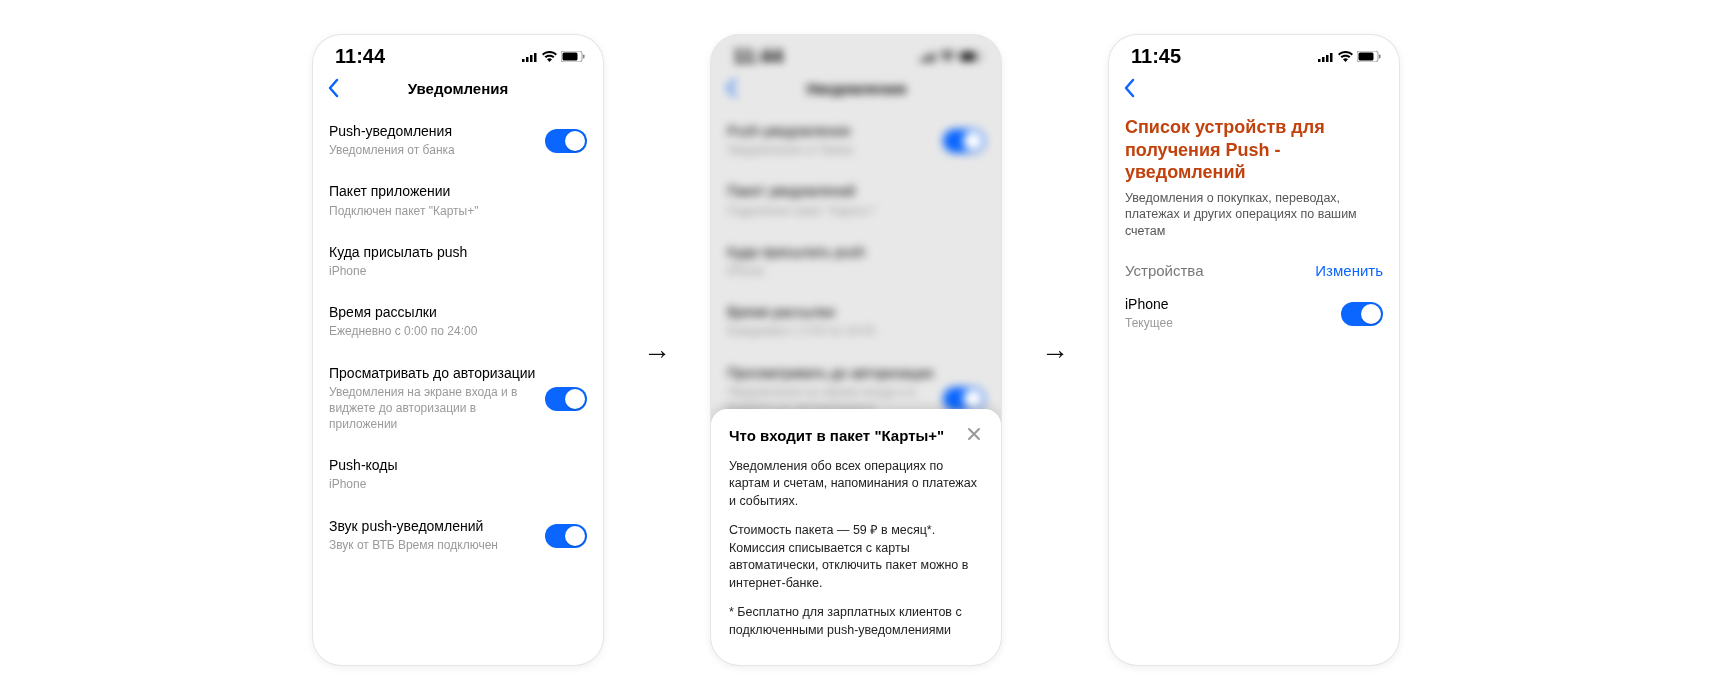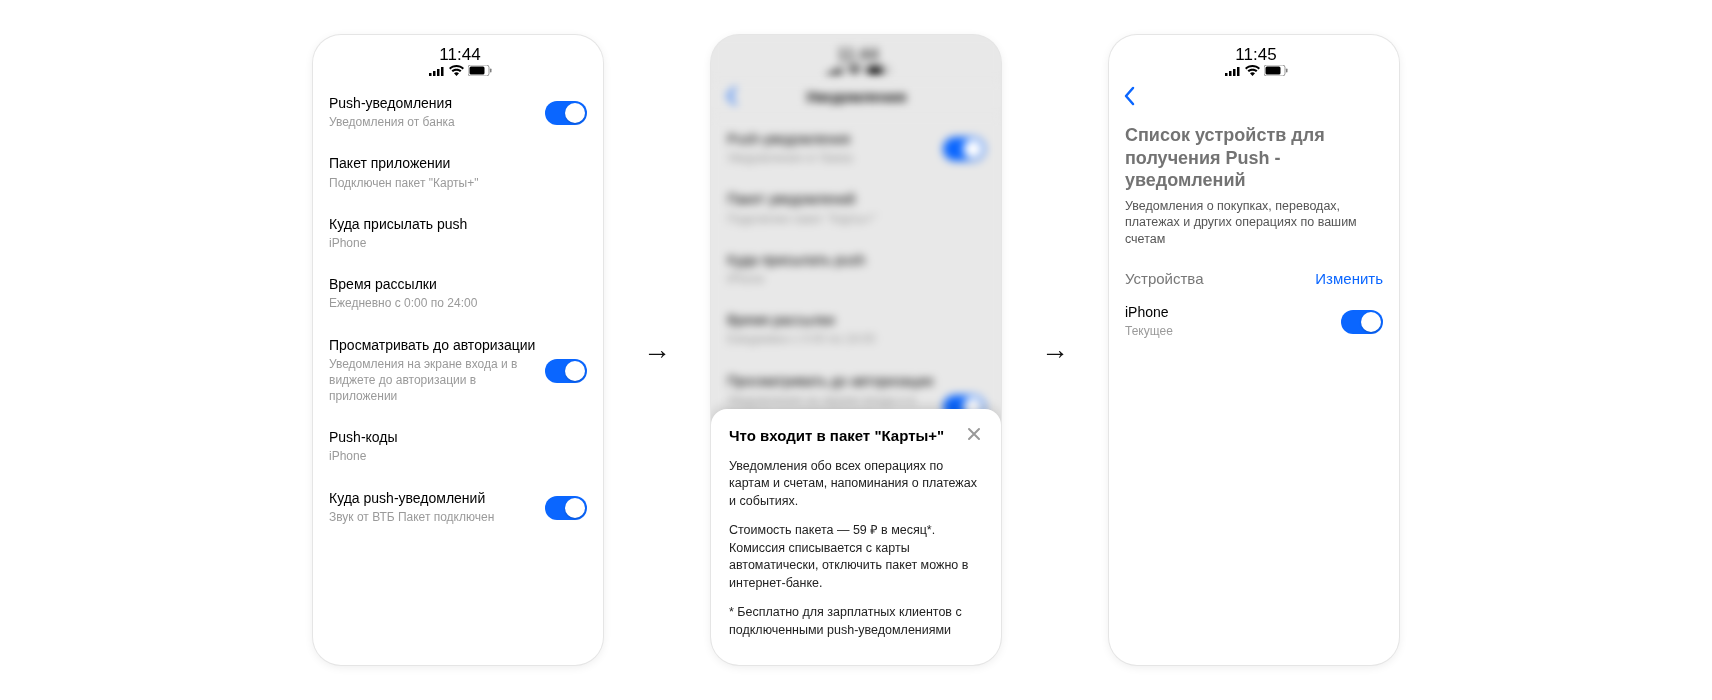--- a/index.html
+++ b/index.html
@@ -27,24 +27,23 @@
   .arrow {
     font-size: 28px;
     color: #111;
     flex-shrink: 0;
   }
   .status-bar {
     display: flex;
     justify-content: space-between;
     align-items: center;
     padding: 10px 18px 4px 22px;
-    font-size: 17px;
-    font-weight: 400;
+    font-size: 20px;
+    font-weight: 700;
     color: #000;
-    flex-direction: column;
   }
   .status-icons {
     display: flex;
     align-items: center;
     gap: 4px;
   }
   .nav-bar {
     display: flex;
     align-items: center;
     padding: 6px 10px 10px 10px;
@@ -149,21 +148,21 @@
     margin-top: 14px;
     font-size: 12.5px;
     color: #222;
     line-height: 1.4;
   }
   .sheet-body p { margin: 0 0 12px 0; }
   
   .big-title {
     font-size: 18px;
     font-weight: 700;
-    color: #737373;
+    color: #c2410c;
     padding: 8px 16px 6px 16px;
     line-height: 1.25;
   }
   .sub-desc {
     font-size: 12.5px;
     color: #555;
     padding: 0 16px 16px 16px;
     line-height: 1.35;
   }
   .section-row {
@@ -201,20 +200,28 @@
       <svg width="15" height="11" viewBox="0 0 15 11">
           <path d="M7.5 11 L5 8.2 C6.3 7 8.7 7 10 8.2 Z M2.5 5.5 C5 3 10 3 12.5 5.5 L11 7 C9 5.2 6 5.2 4 7 Z M0 3 C4 -1 11 -1 15 3 L13.5 4.4 C10.3 1.3 4.7 1.3 1.5 4.4 Z" fill="#000"></path>
         </svg>
       <svg width="24" height="11" viewBox="0 0 24 11">
           <rect x="0" y="0" width="21" height="11" rx="2.5" fill="none" stroke="#000" stroke-width="1" opacity="0.4"></rect>
           <rect x="1.5" y="1.5" width="15" height="8" rx="1.5" fill="#000"></rect>
           <rect x="22" y="3.5" width="1.5" height="4" rx="0.7" fill="#000" opacity="0.5"></rect>
         </svg>
     </span>
   </div>
+  <div class="nav-bar">
+    <span class="back-btn">
+      <svg width="12" height="20" viewBox="0 0 12 20">
+          <path d="M10 2 L3 10 L10 18" fill="none" stroke="#0a66ff" stroke-width="2.5" stroke-linecap="round" stroke-linejoin="round"></path>
+        </svg>
+    </span>
+    <span class="nav-title">Уведомления</span>
+  </div>
   <div class="content">
     <div class="row">
       <div class="txt">
         <div class="row-title">Push-уведомления</div>
         <div class="row-sub">Уведомления от банка</div>
       </div>
       <div class="toggle"></div>
     </div>
     <div class="row">
       <div class="txt">
@@ -242,22 +249,22 @@
       <div class="toggle"></div>
     </div>
     <div class="row">
       <div class="txt">
         <div class="row-title">Push-коды</div>
         <div class="row-sub">iPhone</div>
       </div>
     </div>
     <div class="row">
       <div class="txt">
-        <div class="row-title">Куда push-уведомлений</div>
-        <div class="row-sub">Звук от ВТБ Пакет подключен</div>
+        <div class="row-title">Звук push-уведомлений</div>
+        <div class="row-sub">Звук от ВТБ Время подключен</div>
       </div>
       <div class="toggle"></div>
     </div>
   </div>
 </div>
 
 <div class="arrow">→</div>
 
 <div class="phone blurred">
   <div class="status-bar">

